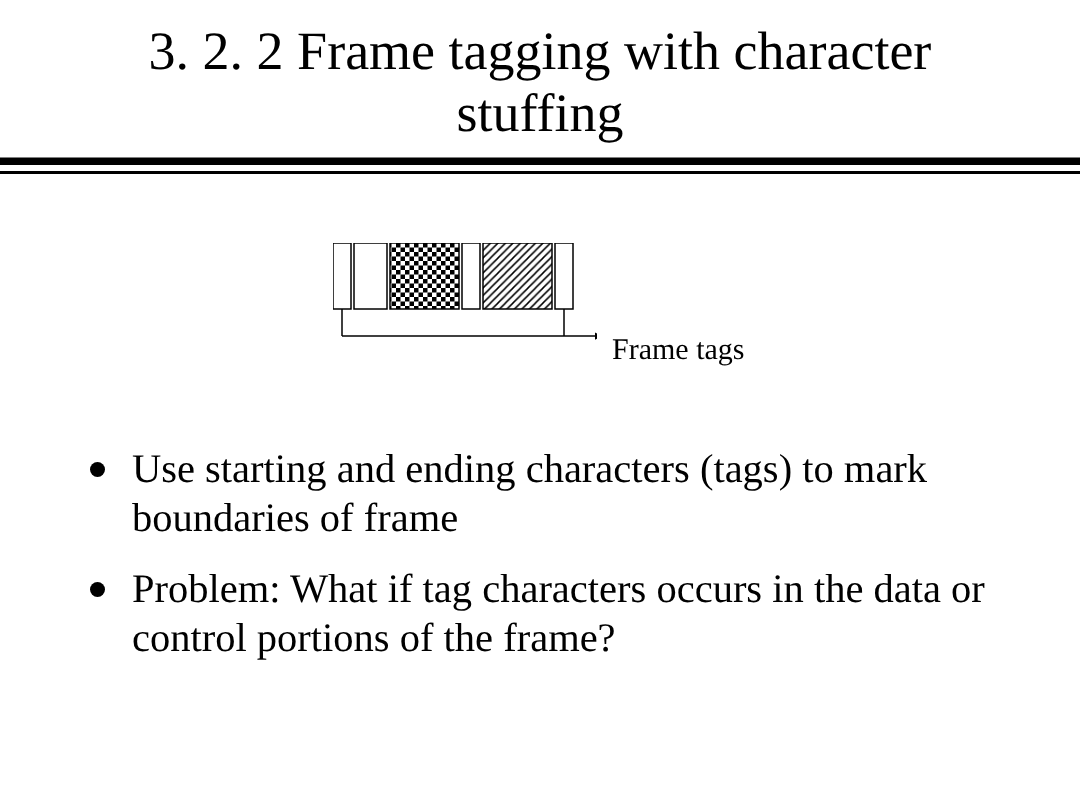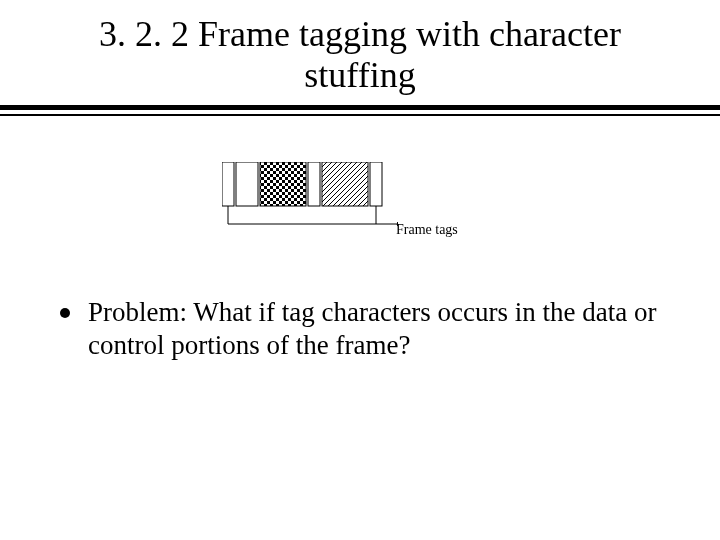--- a/index.html
+++ b/index.html
@@ -40,23 +40,23 @@
   }
   .diagram {
     position: absolute;
     left: 222px;
     top: 162px;
     width: 176px;
     height: 80px;
   }
   .frame-tags-label {
     position: absolute;
-    left: 396px;
+    left: 408px;
     top: 222px;
-    font-size: 14px;
+    font-size: 20px;
   }
   .bullets {
     position: absolute;
     left: 60px;
     top: 296px;
     right: 60px;
   }
   .bullet-row {
     display: flex;
     align-items: flex-start;
@@ -123,17 +123,21 @@
       <line x1="154" y1="44" x2="154" y2="62" stroke="#000"></line>
       <line x1="6" y1="62" x2="179" y2="62" stroke="#000" marker-end="url(#arrow)"></line>
     </svg>
   </div>
 
   <div class="frame-tags-label">Frame tags</div>
 
   <div class="bullets">
     <div class="bullet-row">
       <div class="dot"></div>
+      <div class="bullet-text">Use starting and ending characters (tags) to mark boundaries of frame</div>
+    </div>
+    <div class="bullet-row">
+      <div class="dot"></div>
       <div class="bullet-text">Problem: What if tag characters occurs in the data or control portions of the frame?</div>
     </div>
   </div>
 
 </div>
 
 </body></html>

